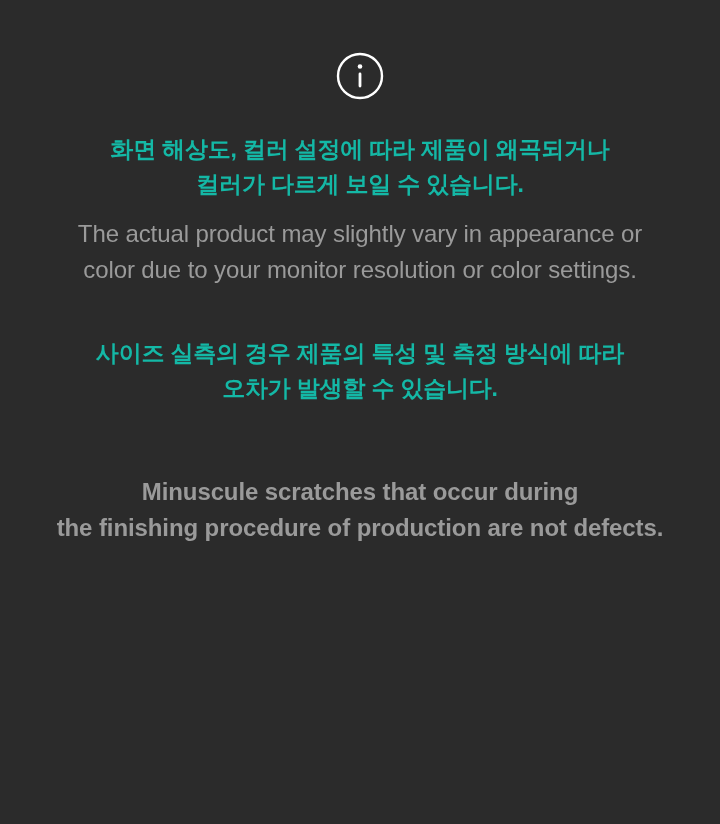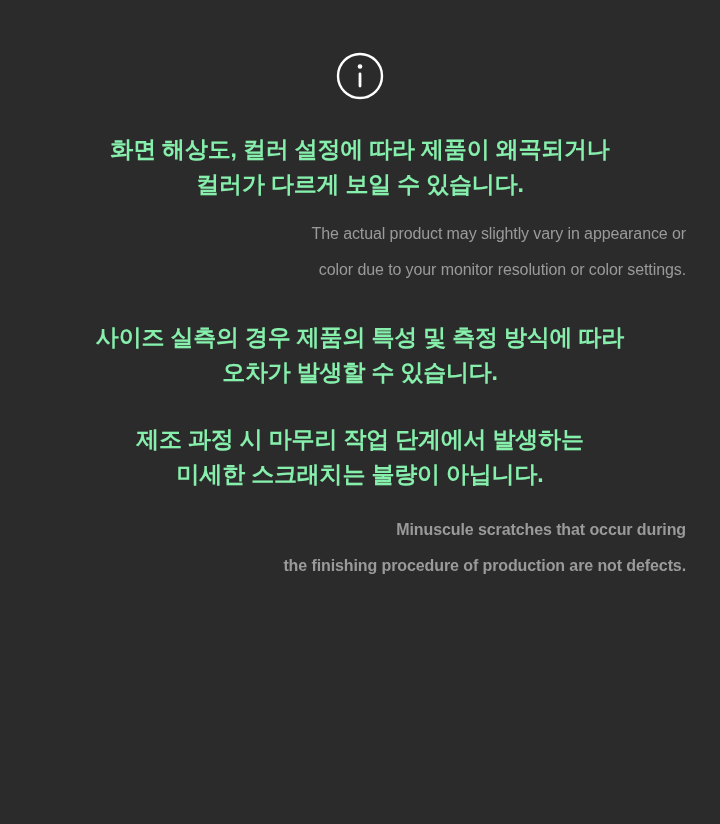--- a/index.html
+++ b/index.html
@@ -27,40 +27,39 @@
     width: 48px;
     height: 48px;
     margin-bottom: 32px;
     display: block;
   }
   .block {
     width: 100%;
     text-align: center;
   }
   .block + .block {
-    margin-top: 32px;
+    margin-top: 48px;
   }
   .ko {
-    color: #86efac;
+    color: #14b8a6;
     font-size: 23px;
     line-height: 35px;
     font-weight: 700;
     letter-spacing: -0.2px;
     white-space: pre-line;
     margin: 0;
   }
   .en {
     color: #9a9a9a;
-    font-size: 16px;
+    font-size: 24px;
     line-height: 36px;
     font-weight: 400;
     letter-spacing: -0.1px;
     white-space: pre-line;
     margin: 14px 0 0 0;
-    text-align: right;
   }
   .block-2 .en { margin-top: 22px; }
   .block-3 .en { margin-top: 20px; font-weight: bold; }
 </style>
 </head>
 <body>
 
 <div class="notice">
 
   <span class="info-icon">
@@ -77,19 +76,17 @@
     <p class="en">The actual product may slightly vary in appearance or
 color due to your monitor resolution or color settings.</p>
   </div>
 
   <div class="block block-2">
     <p class="ko">사이즈 실측의 경우 제품의 특성 및 측정 방식에 따라
 오차가 발생할 수 있습니다.</p>
   </div>
 
   <div class="block block-3">
-    <p class="ko">제조 과정 시 마무리 작업 단계에서 발생하는
-미세한 스크래치는 불량이 아닙니다.</p>
     <p class="en">Minuscule scratches that occur during
 the finishing procedure of production are not defects.</p>
   </div>
 
 </div>
 
 </body></html>

